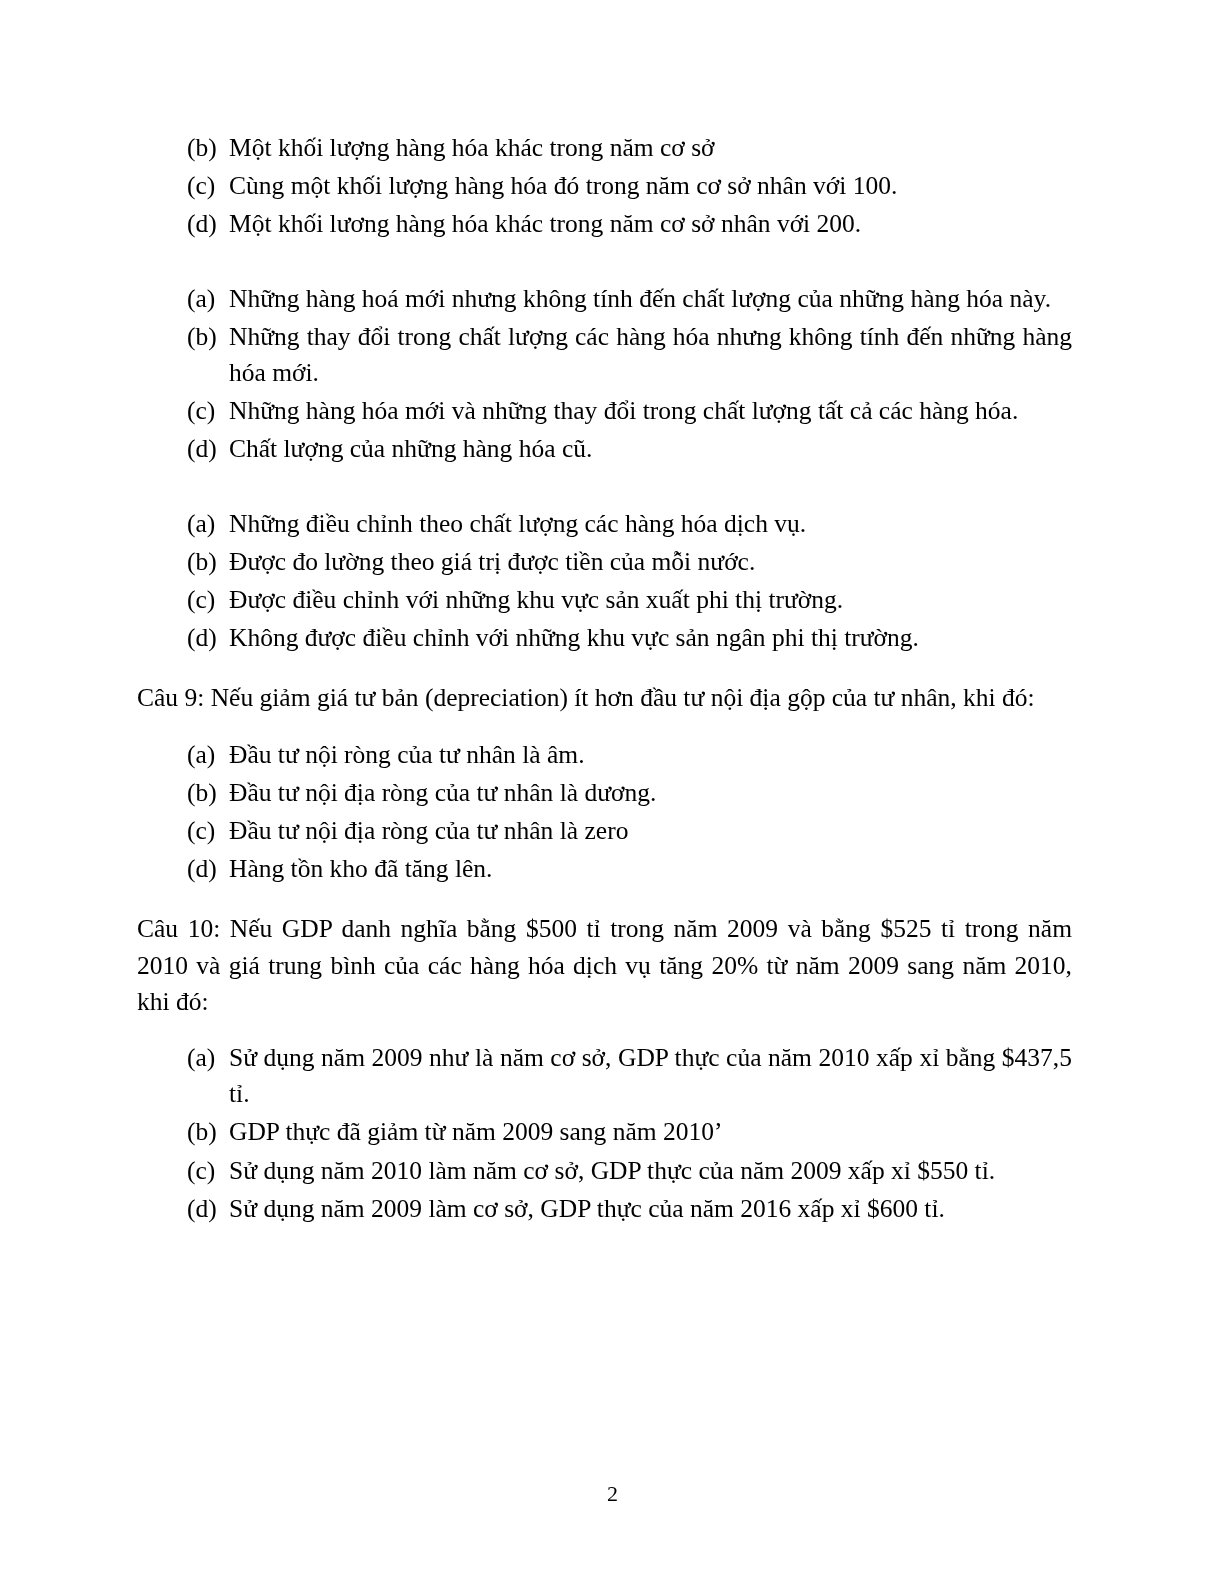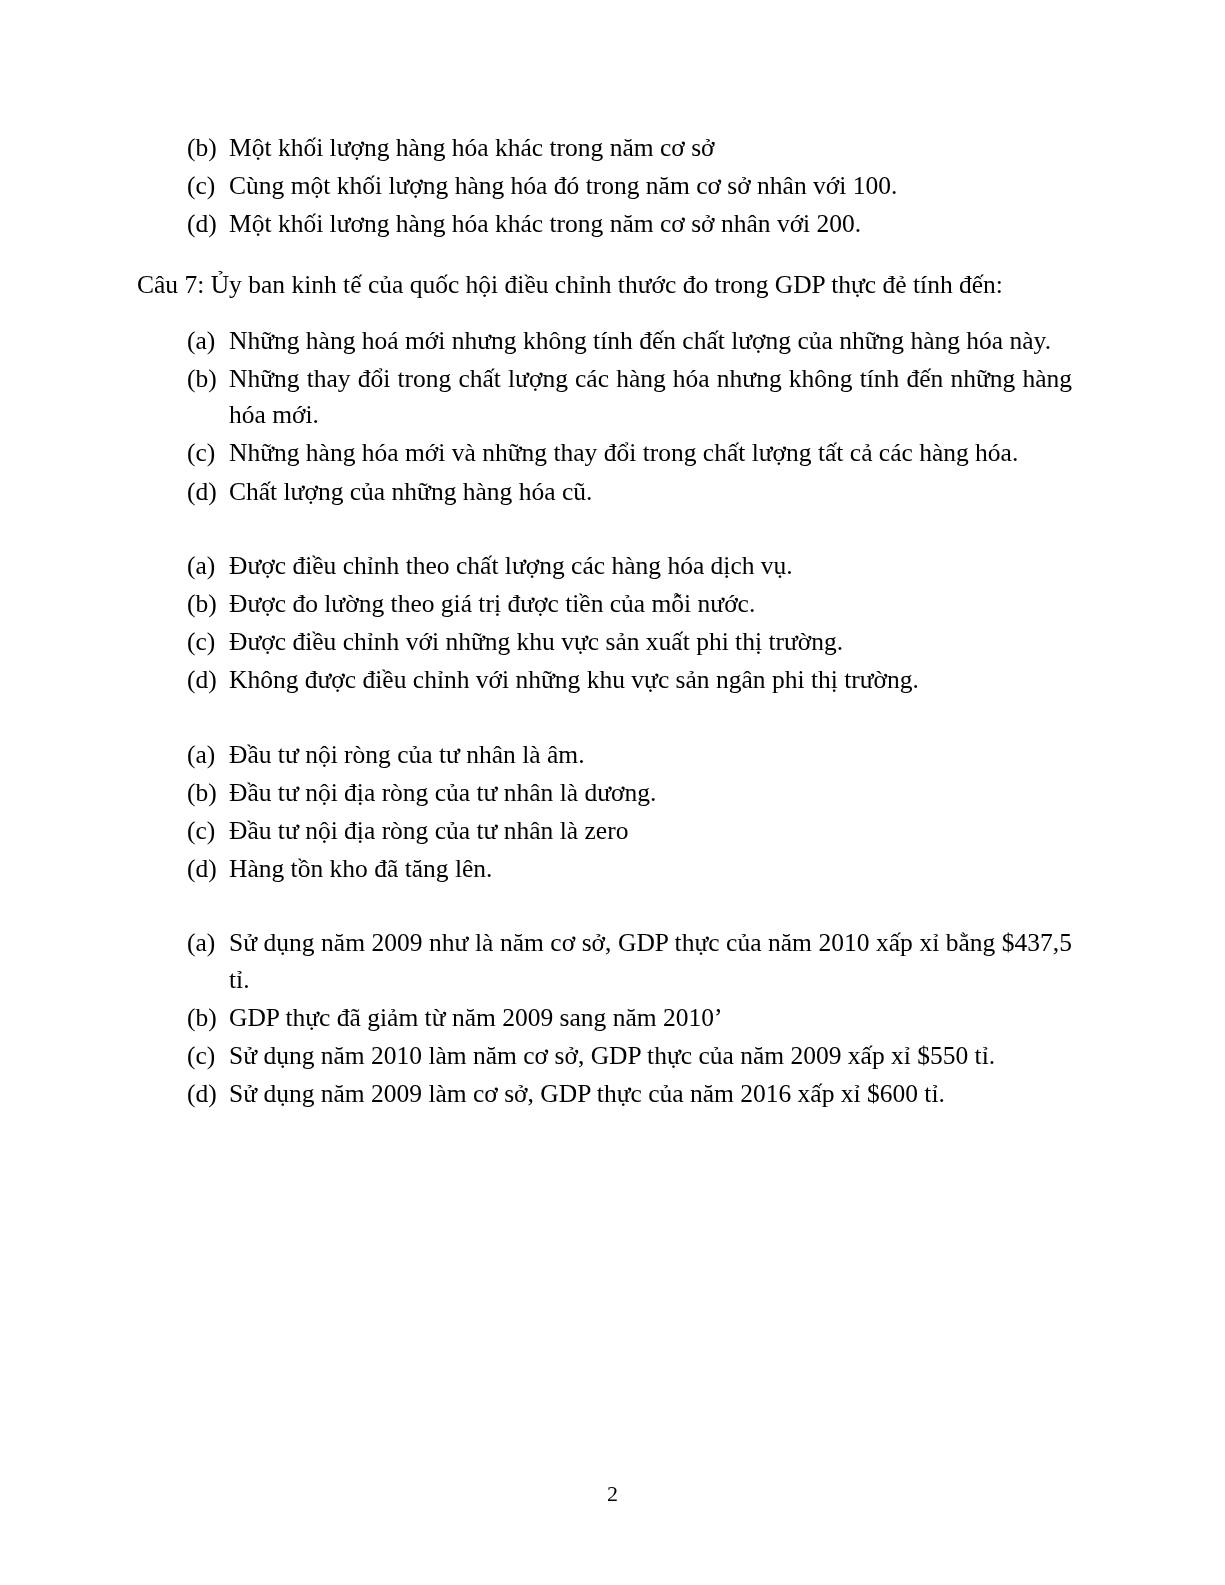--- a/index.html
+++ b/index.html
@@ -87,21 +87,20 @@
         <span class="otext nojust">Cùng một khối lượng hàng hóa đó trong năm cơ sở nhân với 100.</span>
       </li>
       <li>
         <span class="marker">(d)</span>
         <span class="otext nojust">Một khối lương hàng hóa khác trong năm cơ sở nhân với 200.</span>
       </li>
     </ol>
 
     <div class="gap-lg"></div>
 
-    <p class="stem">Câu 7: Ủy ban kinh tế của quốc hội điều chỉnh thước đo trong GDP thực đẻ tính đến:</p>
     <div class="gap-md"></div>
     <ol class="options justified">
       <li>
         <span class="marker">(a)</span>
         <span class="otext">Những hàng hoá mới nhưng không tính đến chất lượng của những hàng hóa này.</span>
       </li>
       <li>
         <span class="marker">(b)</span>
         <span class="otext">Những thay đổi trong chất lượng các hàng hóa nhưng không tính đến những hàng hóa mới.</span>
       </li>
@@ -114,38 +113,39 @@
         <span class="otext nojust">Chất lượng của những hàng hóa cũ.</span>
       </li>
     </ol>
 
     <div class="gap-lg"></div>
 
     <div class="gap-md"></div>
     <ol class="options">
       <li>
         <span class="marker">(a)</span>
-        <span class="otext nojust">Được điều chỉnh theo chất lượng các hàng hóa dịch vụ.</span>
+        <span class="otext nojust">Những điều chỉnh theo chất lượng các hàng hóa dịch vụ.</span>
       </li>
       <li>
         <span class="marker">(b)</span>
         <span class="otext nojust">Được đo lường theo giá trị được tiền của mỗi nước.</span>
       </li>
       <li>
         <span class="marker">(c)</span>
         <span class="otext nojust">Được điều chỉnh với những khu vực sản xuất phi thị trường.</span>
       </li>
       <li>
         <span class="marker">(d)</span>
         <span class="otext nojust">Không được điều chỉnh với những khu vực sản ngân phi thị trường.</span>
       </li>
     </ol>
 
     <div class="gap-lg"></div>
 
+    <p class="stem">Câu 9: Nếu giảm giá tư bản (depreciation) ít hơn đầu tư nội địa gộp của tư nhân, khi đó:</p>
     <div class="gap-md"></div>
     <ol class="options">
       <li>
         <span class="marker">(a)</span>
         <span class="otext nojust">Đầu tư nội ròng của tư nhân là âm.</span>
       </li>
       <li>
         <span class="marker">(b)</span>
         <span class="otext nojust">Đầu tư nội địa ròng của tư nhân là dương.</span>
       </li>
@@ -154,20 +154,21 @@
         <span class="otext nojust">Đầu tư nội địa ròng của tư nhân là zero</span>
       </li>
       <li>
         <span class="marker">(d)</span>
         <span class="otext nojust">Hàng tồn kho đã tăng lên.</span>
       </li>
     </ol>
 
     <div class="gap-lg"></div>
 
+    <p class="stem">Câu 10: Nếu GDP danh nghĩa bằng $500 tỉ trong năm 2009 và bằng $525 tỉ trong năm 2010 và giá trung bình của các hàng hóa dịch vụ tăng 20% từ năm 2009 sang năm 2010, khi đó:</p>
     <div class="gap-md"></div>
     <ol class="options justified">
       <li>
         <span class="marker">(a)</span>
         <span class="otext">Sử dụng năm 2009 như là năm cơ sở, GDP thực của năm 2010 xấp xỉ bằng $437,5 tỉ.</span>
       </li>
       <li>
         <span class="marker">(b)</span>
         <span class="otext nojust">GDP thực đã giảm từ năm 2009 sang năm 2010’</span>
       </li>

